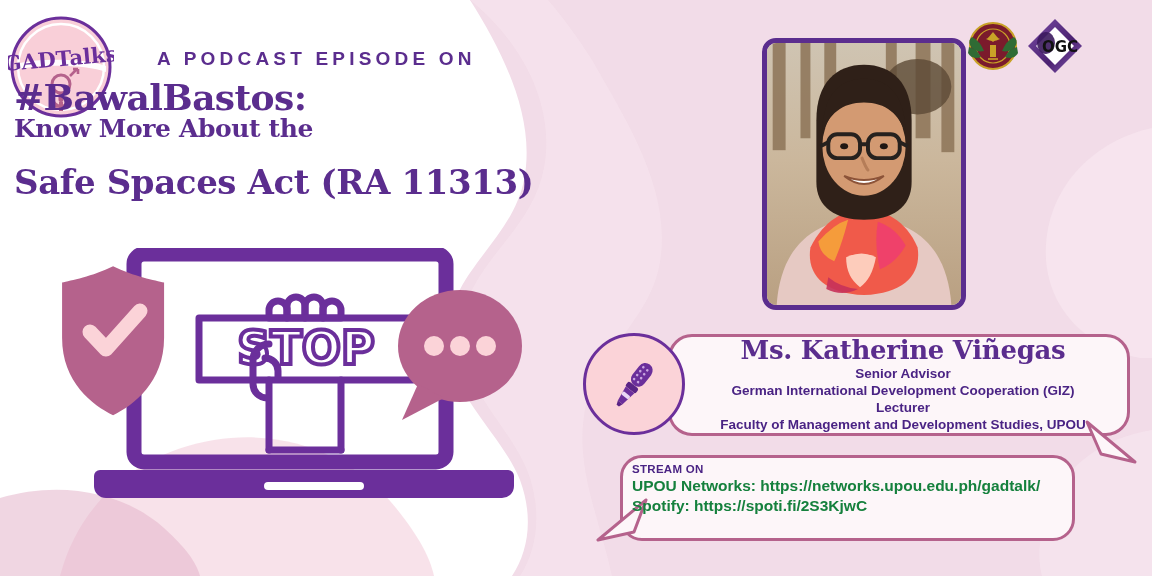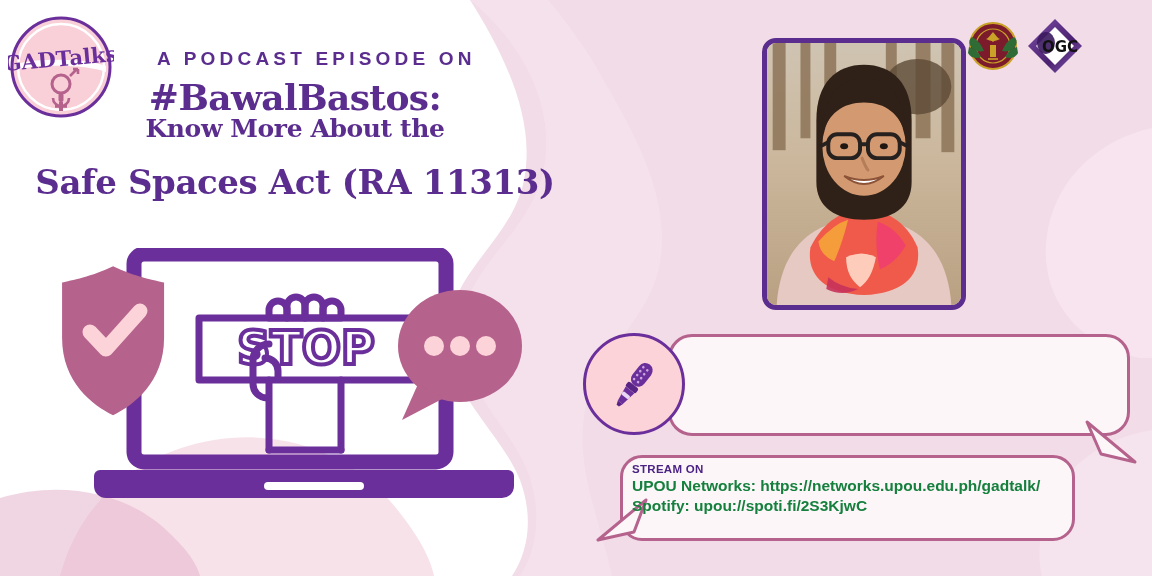--- a/index.html
+++ b/index.html
@@ -35,21 +35,21 @@
     font-weight: bold;
     letter-spacing: 4.2px;
     color: #5b2d8e;
     white-space: nowrap;
     margin-left: 24px;
   }
   .title-block {
     position: absolute;
     left: 14px; top: 78px;
     width: 562px;
-    text-align: center;
+    text-align: left;
     color: #5b2d8e;
     font-family: "DejaVu Serif", serif;
     font-weight: bold;
     line-height: 1.06;
   }
   .title-line1 { font-size: 36px; letter-spacing: -0.6px; }
   .title-line2 { font-size: 25px; letter-spacing: -0.4px; }
   .title-line3 { font-size: 34px; letter-spacing: -0.4px; margin-top: 21px; }
 
   
@@ -357,20 +357,27 @@
       <path d="M31,12 L50,31 L31,50 L12,31 z" fill="#ffffff"></path>
       <ellipse cx="22" cy="28" rx="9" ry="11" fill="#3c1a5e" opacity="0.9"></ellipse>
       <text x="36" y="37" text-anchor="middle" font-family="DejaVu Sans, sans-serif" font-size="15" font-weight="bold" fill="#111111">OGC</text>
     </svg>
   </div>
 
   <div class="speaker-bubble"></div>
   <svg class="speaker-tail" viewBox="0 0 56 44">
     <path d="M2,2 L50,42 L16,34 z" fill="#fdf6f9" stroke="#b5628c" stroke-width="3" stroke-linejoin="round"></path>
   </svg>
+  <div class="speaker-text">
+    <div class="speaker-name">Ms. Katherine Viñegas</div>
+    <div class="speaker-role">Senior Advisor</div>
+    <div class="speaker-role">German International Development Cooperation (GIZ)</div>
+    <div class="speaker-role">Lecturer</div>
+    <div class="speaker-role">Faculty of Management and Development Studies, UPOU</div>
+  </div>
 
   <div class="mic-badge">
     <svg viewBox="0 0 62 62">
       <g transform="rotate(38 31 31)">
         <rect x="24" y="6" width="15" height="26" rx="7.5" fill="#6b2f9b"></rect>
         <g fill="#c9a6e0">
           <circle cx="28" cy="12" r="1.3"></circle>
             <circle cx="33" cy="12" r="1.3"></circle>
           <circle cx="28" cy="17" r="1.3"></circle>
             <circle cx="33" cy="17" r="1.3"></circle>
@@ -387,16 +394,16 @@
     </svg>
   </div>
 
   <div class="stream-bubble"></div>
   <svg class="stream-tail" viewBox="0 0 52 44">
     <path d="M50,2 L2,42 L38,34 z" fill="#fdf6f9" stroke="#b5628c" stroke-width="3" stroke-linejoin="round"></path>
   </svg>
   <div class="stream-text">
     <div class="stream-on-label">STREAM ON</div>
     <div class="stream-link">UPOU Networks: https://networks.upou.edu.ph/gadtalk/</div>
-    <div class="stream-link">Spotify: upou://spoti.fi/2S3KjwC</div>
+    <div class="stream-link">Spotify: https://spoti.fi/2S3KjwC</div>
   </div>
 
 </div>
 
 </body></html>

